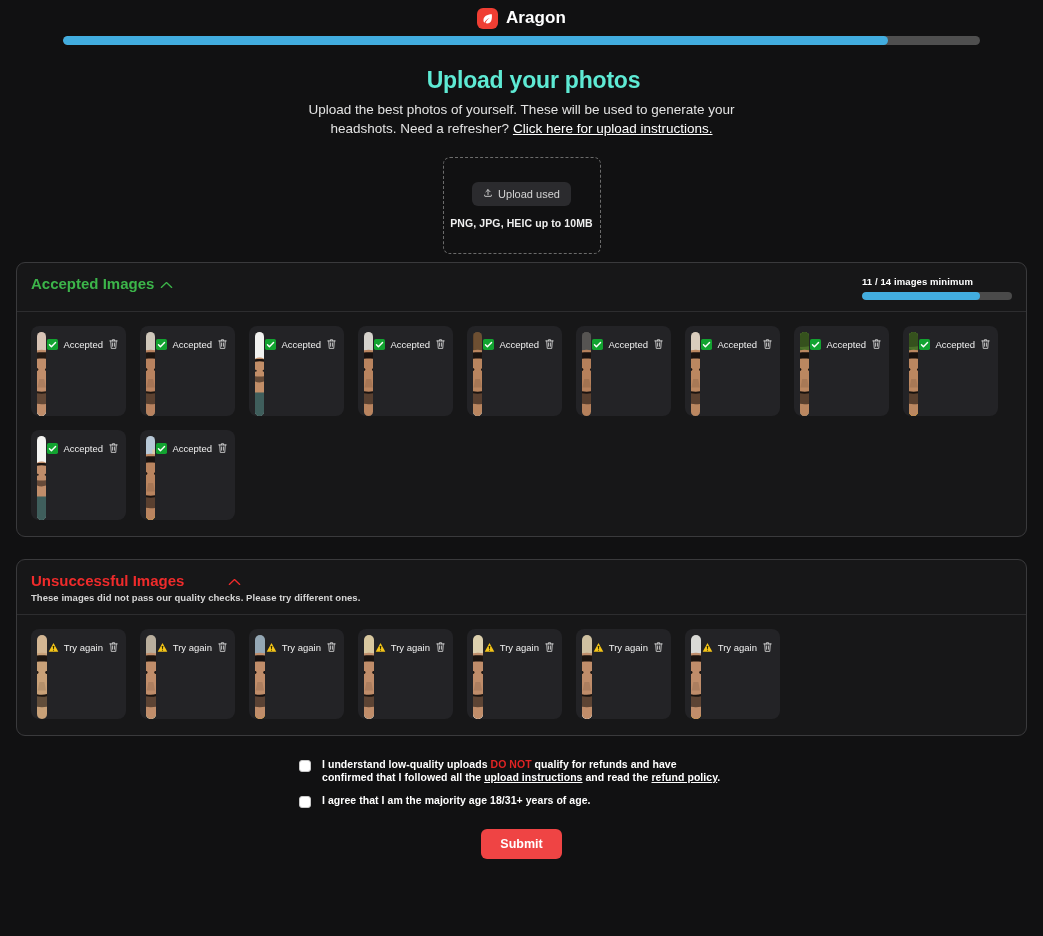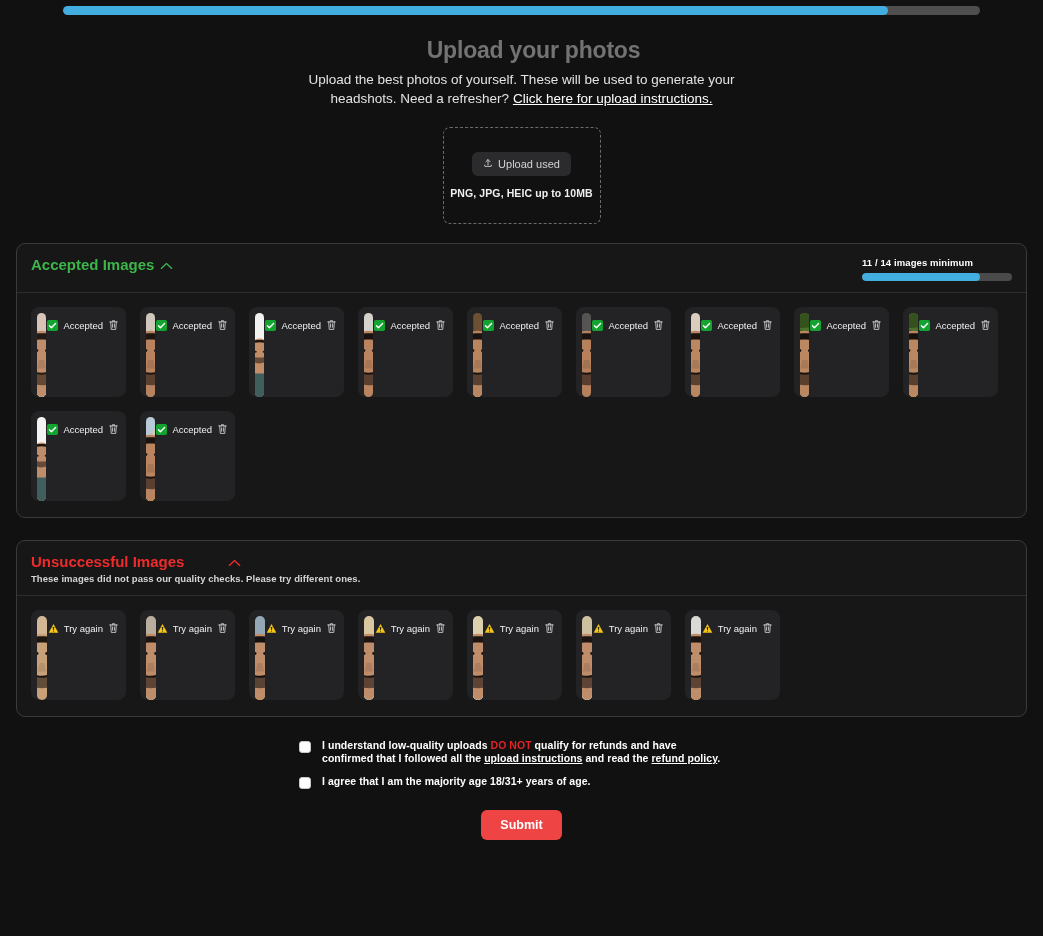--- a/index.html
+++ b/index.html
@@ -50,21 +50,21 @@
     background: #42addf;
     border-radius: 6px;
   }
 
   
   .heading-wrap { text-align: center; padding-top: 22px; }
   h1.title {
     font-size: 23px;
     font-weight: 700;
     letter-spacing: -.2px;
-    color: #737373;
+    color: #5eead4;
     margin-left: 24px;
   }
   .subtitle {
     margin: 6px auto 0 auto;
     width: 430px;
     font-size: 13.5px;
     line-height: 19px;
     color: #e3e3e3;
     font-weight: 400;
   }
@@ -231,20 +231,28 @@
     font-family: "Liberation Sans", sans-serif;
     padding: 8px 19px;
     cursor: pointer;
   }
 </style>
 </head>
 <body>
 
 <div class="page">
 
+  <div class="brandbar">
+    <span class="brand-logo">
+      <svg width="13" height="13" viewBox="0 0 24 24">
+        <path d="M20 4C11 4 4.5 8 4.5 15c0 2 .7 3.6 1.8 4.7C8 16 11.5 12.8 16 11c-3.6 2.3-6.4 5.6-7.6 9.4 1 .4 2.1.6 3.2.6C18.6 21 21 14 20 4z" fill="#ffffff"></path>
+      </svg>
+    </span>
+    <span class="brand-name">Aragon</span>
+  </div>
 
   <div class="topbar-wrap">
     <div class="topbar-track">
       <div class="topbar-fill" id="topbar-fill" style="width: 90%;"></div>
     </div>
   </div>
 
   <div class="heading-wrap">
     <h1 class="title">Upload your photos</h1>
     <p class="subtitle"><span>Upload the best photos of yourself. These will be used to generate your headshots. Need a refresher? </span><a href="#">Click here for upload instructions.</a></p>
@@ -257,21 +265,21 @@
           <path d="M12 16V4"></path>
             <path d="M7 9l5-5 5 5"></path>
             <path d="M4 17v2a1 1 0 001 1h14a1 1 0 001-1v-2"></path>
         </svg>
       </span>
       <span>Upload used</span>
     </button>
     <div class="dz-hint">PNG, JPG, HEIC up to 10MB</div>
   </div>
 
-  <div class="panel" style="margin-top:19px">
+  <div class="panel" style="margin-top:8px">
     <div class="panel-head">
       <div class="panel-head-left">
         <div class="panel-title ok">
           <span>Accepted Images</span>
           <span class="chev">
             <svg width="13" height="8" viewBox="0 0 16 10" fill="none" stroke="#3cb54a" stroke-width="1.7" stroke-linecap="round" stroke-linejoin="round">
                 <path d="M1.5 8L8 2l6.5 6"></path>
               </svg>
           </span>
         </div>

